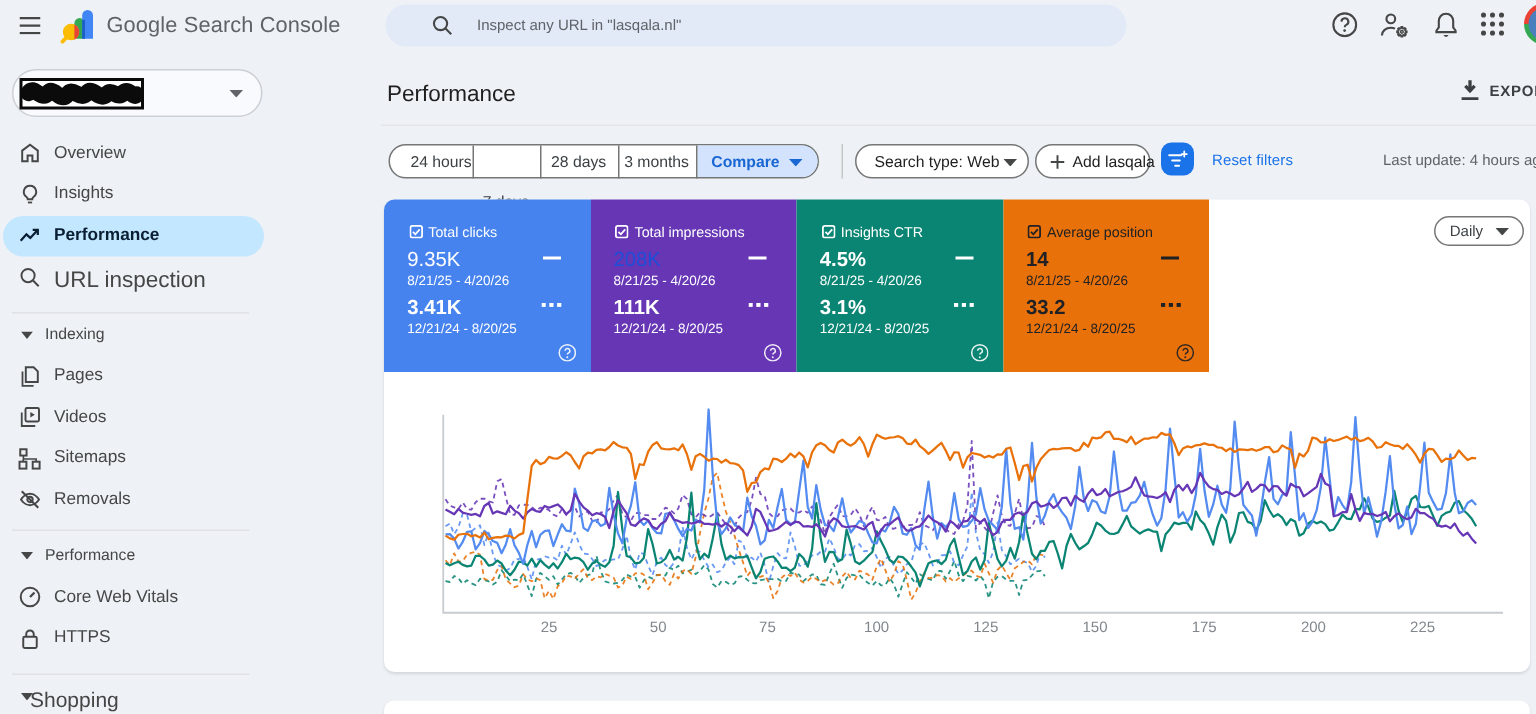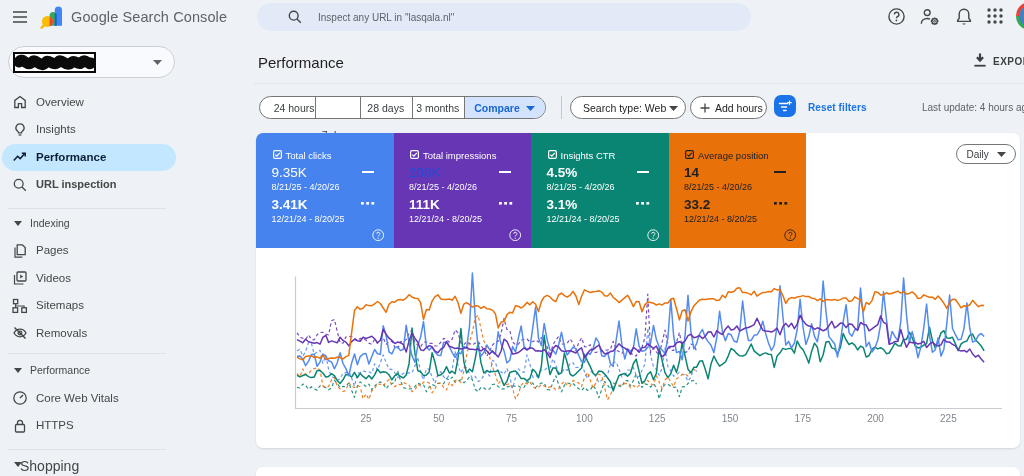--- a/index.html
+++ b/index.html
@@ -103,21 +103,21 @@
       <path d="M9.8 4.2h3.4v3.4" stroke="#0b1f33" stroke-width="1.5"></path>
     </svg>
   </div>
 <div class="abs" style="left:36px;top:150.5px;font-size:11.5px;color:#0b1f33;font-weight:bold">Performance</div>
 <div class="abs" style="left:12px;top:176.5px">
     <svg width="16" height="16" viewBox="0 0 16 16" fill="none" stroke="#444746" stroke-width="1.3">
       <circle cx="6.7" cy="6.7" r="4.4"></circle>
       <path d="M10 10 13.8 13.8"></path>
     </svg>
   </div>
-<div class="abs" style="left:36px;top:178.0px;font-size:11px;color:#444746;font-weight:bold">URL inspection</div>
+<div class="abs" style="left:36px;top:178.0px;font-size:15px;color:#444746;font-weight:normal">URL inspection</div>
 <div class="abs" style="left:8px;top:208px;width:158px;height:1px;background:#dfe1e5"></div>
 <svg class="abs" style="left:14px;top:220.5px" width="8" height="5" viewBox="0 0 8 5">
     <path d="M0 0h8L4 5z" fill="#444746"></path>
   </svg>
 <div class="abs" style="left:30px;top:216.5px;font-size:10.5px;color:#444746">Indexing</div>
 <div class="abs" style="left:12px;top:242.5px">
     <svg width="16" height="16" viewBox="0 0 16 16" fill="none" stroke="#444746" stroke-width="1.3">
       <path d="M5.2 1.8h5.2l2.8 2.8v7H5.2z"></path>
       <path d="M3 4.6v9.6h7.4" stroke-width="1.2"></path>
     </svg>
@@ -190,27 +190,27 @@
 <div class="abs" style="left:561px;top:96px;width:1px;height:23px;background:#c4c7c5"></div>
 <div class="abs" style="left:570px;top:96px;width:116px;height:23px;border:1px solid #747775;border-radius:11.5px;background:#fff"></div>
 <div class="abs" style="left:583px;top:102px;font-size:10.5px;color:#1f1f1f">Search type: Web</div>
 <svg class="abs" style="left:669px;top:105.5px" width="9" height="5" viewBox="0 0 9 5">
     <path d="M0 0h9L4.5 5z" fill="#444746"></path>
   </svg>
 <div class="abs" style="left:690px;top:96px;width:77px;height:23px;border:1px solid #747775;border-radius:11.5px;background:#fff"></div>
 <svg class="abs" style="left:700px;top:102.5px" width="10" height="10" viewBox="0 0 10 10" stroke="#444746" stroke-width="1.3">
     <path d="M5 0.5v9M0.5 5h9"></path>
   </svg>
-<div class="abs" style="left:715px;top:102px;font-size:10.5px;color:#1f1f1f">Add hours</div>
+<div class="abs" style="left:715px;top:102px;font-size:10.5px;color:#1f1f1f">Add lasqala</div>
 <div class="abs" style="left:774px;top:95px;width:22px;height:22px;border-radius:7px;background:#1a73e8"></div>
 <svg class="abs" style="left:778px;top:100px" width="14" height="12" viewBox="0 0 14 12" stroke="#fff" stroke-width="1.4" stroke-linecap="round">
  <path d="M1.5 3.5h8M3.5 7h5M5.5 10.5h2.5"></path>
     <path d="M11.5 1v3.4M9.8 2.7h3.4" stroke-width="1.2"></path>
   </svg>
-<div class="abs" style="left:808px;top:101.5px;font-size:10px;color:#1a73e8;font-weight:bold;letter-spacing:0.1px">Reset filters</div>
+<div class="abs" style="left:808px;top:101.5px;font-size:10px;color:#1a73e8;font-weight:normal;letter-spacing:0.1px">Reset filters</div>
 <div class="abs" style="left:922px;top:102px;font-size:10px;color:#5f6368;white-space:nowrap">Last update: 4 hours ago</div>
 
 <div class="card" style="left:256px;top:133px;width:764px;height:314.5px"></div>
 <div class="card" style="left:256px;top:466.5px;width:764px;height:20px"></div>
 <div class="abs" style="left:256.0px;top:133px;width:137.5px;height:114.5px;background:#4683ee;border-radius:7px 0 0 0;"></div>
 <svg class="abs" style="left:272.5px;top:150px" width="9" height="9" viewBox="0 0 9 9" fill="none">
       <rect x="0.6" y="0.6" width="7.8" height="7.8" rx="1.4" stroke="#fff" stroke-width="1.2"></rect>
       <path d="M2.3 4.6 3.9 6.2 6.8 2.9" stroke="#fff" stroke-width="1.2"></path>
   </svg>
 <div class="abs" style="left:285.5px;top:149.5px;font-size:9.5px;color:#fff">Total clicks</div>

